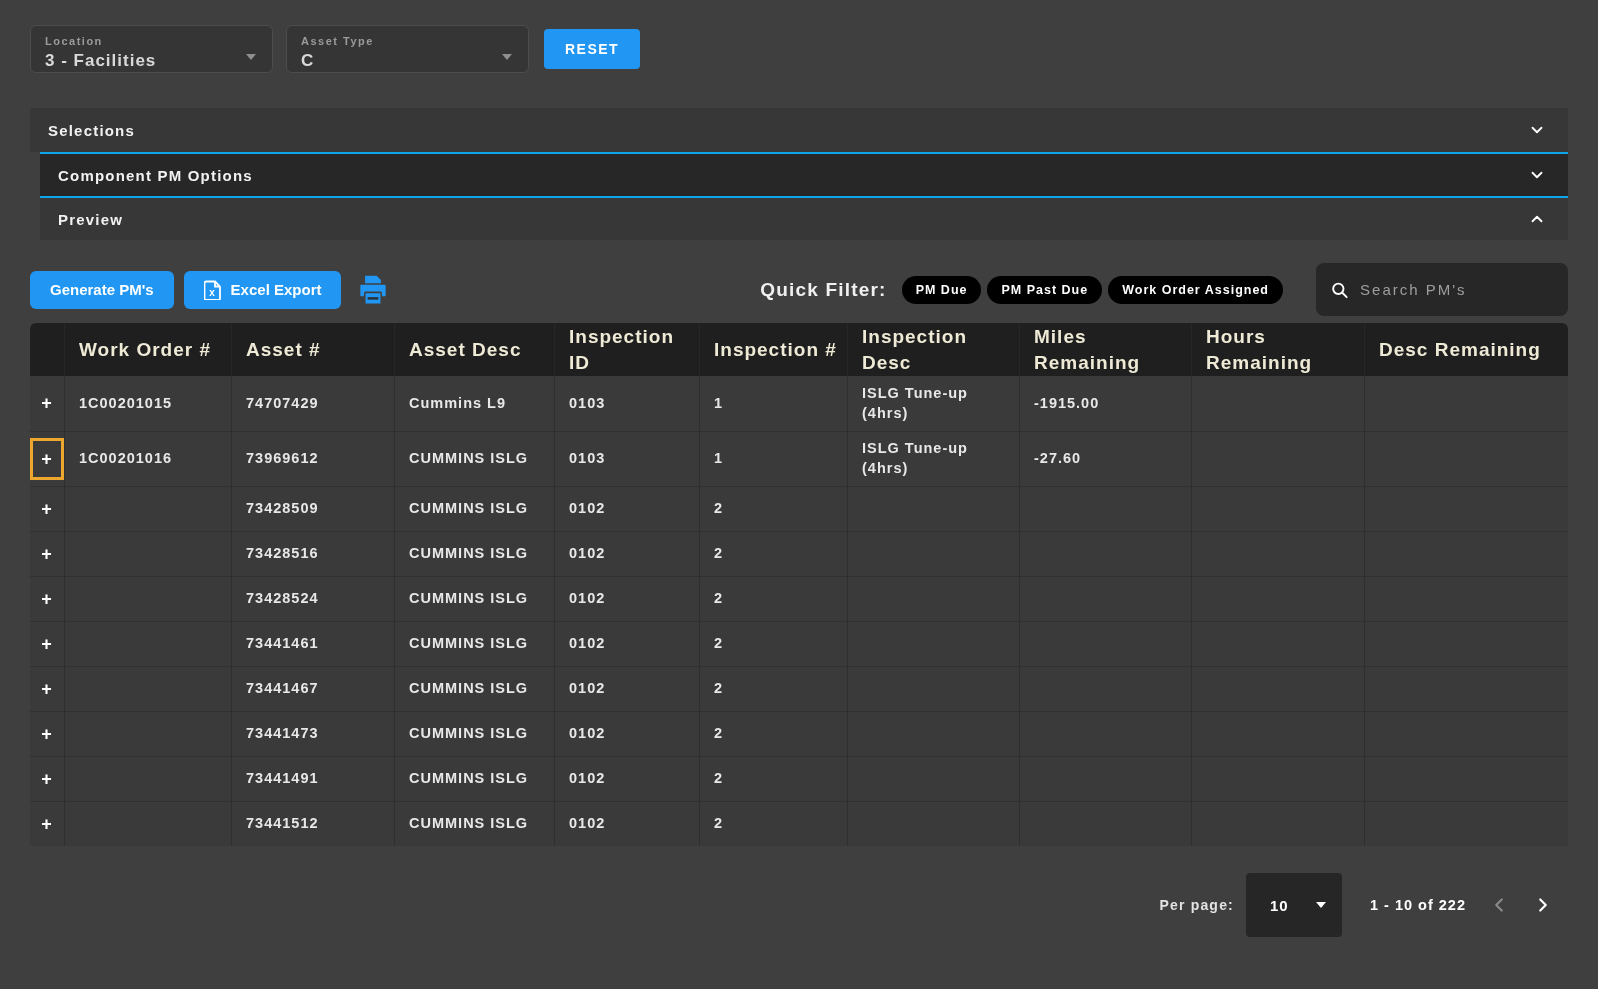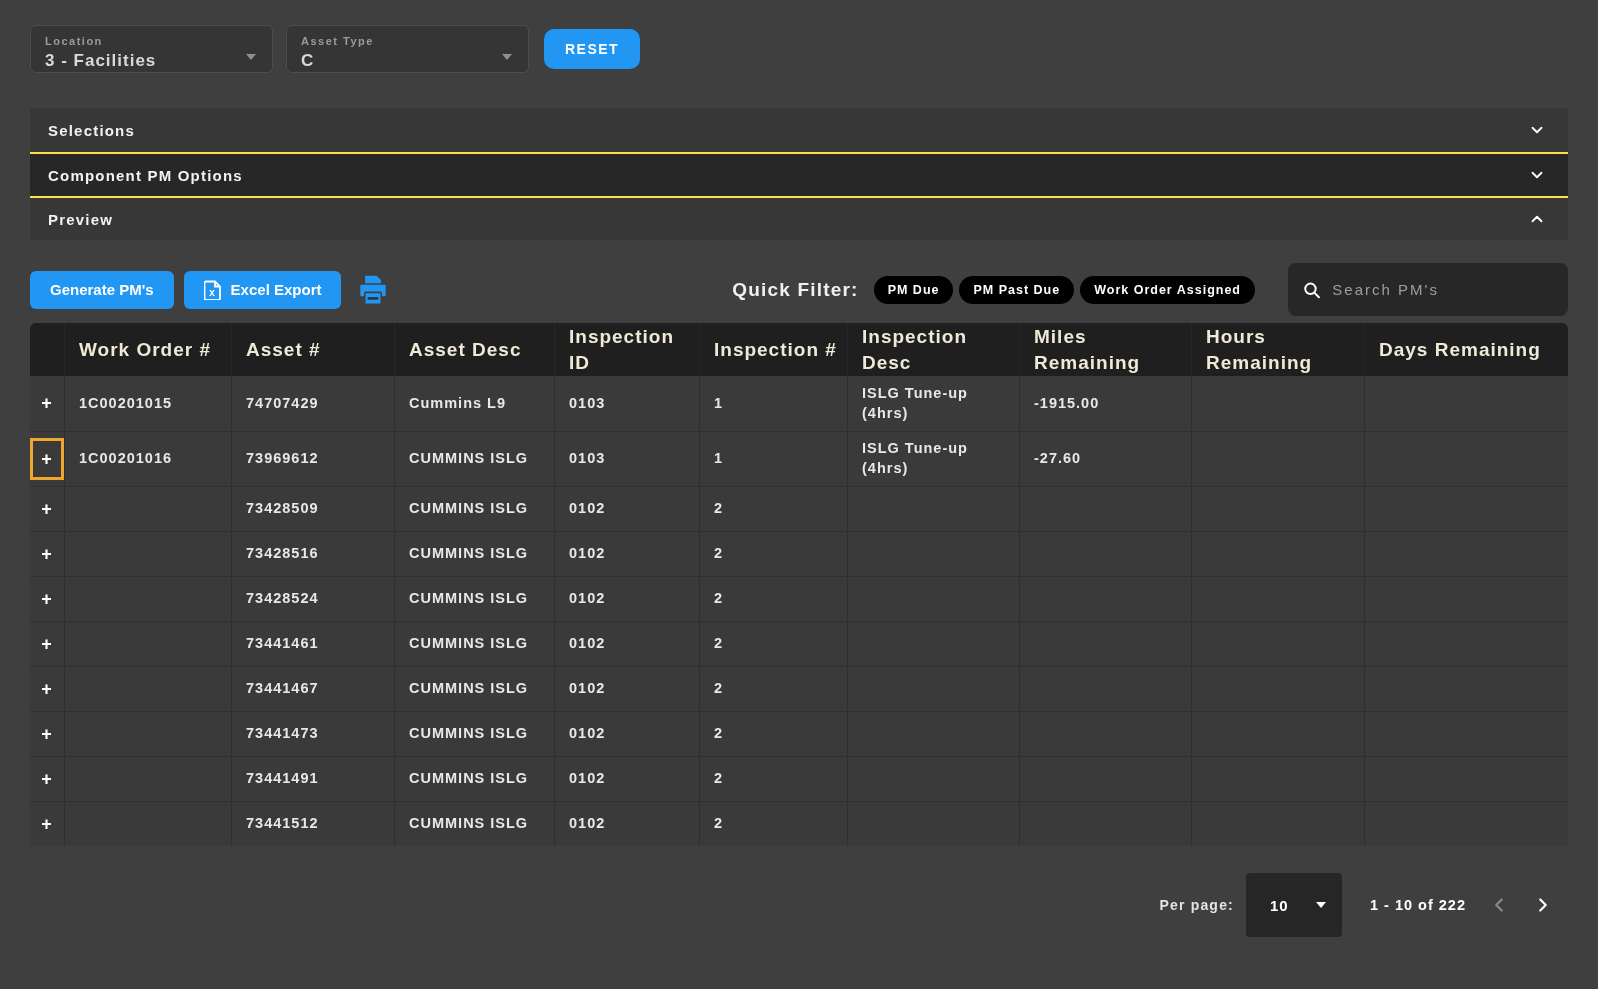--- a/index.html
+++ b/index.html
@@ -18,53 +18,53 @@
     padding:9px 14px; cursor:pointer;
   }
   .select-label { font-size:11px; letter-spacing:1.5px; color:#9B9B9B; font-weight:700; }
   .select-value { font-size:17px; letter-spacing:1px; color:#D9D9D9; font-weight:700; margin-top:4px; }
   .select-caret {
     position:absolute; right:16px; top:28px;
     width:0; height:0; border-left:5px solid transparent; border-right:5px solid transparent;
     border-top:6px solid #8F8F8F;
   }
   .reset-btn {
-    margin-left:2px; background:#2196F3; color:#fff; border:none; border-radius:10px;
+    margin-left:2px; background:#2196F3; color:#fff; border:none; border-radius:4px;
     font-family:inherit; font-size:14px; font-weight:700; letter-spacing:1.5px;
     padding:12px 21px; cursor:pointer;
   }
   
   .accordion { margin:35px 30px 0; }
   .acc-bar {
     height:44px; background:#373737; display:flex; align-items:center;
     justify-content:space-between; padding:0 22px 0 18px; cursor:pointer;
   }
   .acc-bar.dark { background:#272727; }
-  .acc-bar + .acc-bar { border-top:2px solid #fde047; }
+  .acc-bar + .acc-bar { border-top:2px solid #0ea5e9;margin-left:10px; }
   .acc-label { font-size:15px; font-weight:700; letter-spacing:1.2px; color:#F2F2F2; }
   .chev { width:18px; height:18px; }
   .chev.up { transform:rotate(180deg); }
   
   .toolbar { margin:23px 30px 0; display:flex; align-items:center; height:53px; }
   .blue-btn {
     background:#2196F3; color:#fff; border:none; border-radius:6px;
     font-family:inherit; font-size:15px; font-weight:700;
     height:38px; padding:0 20px; cursor:pointer; display:flex; align-items:center; gap:9px;
   }
   .blue-btn + .blue-btn { margin-left:10px; }
   .print-btn { background:none; border:none; cursor:pointer; margin-left:13px; display:flex; align-items:center; }
   .spacer { flex:1; }
   .qf-label { font-size:19px; font-weight:700; letter-spacing:1.2px; color:#F0F0F0; margin-right:9px; }
   .chip {
     background:#000000; color:#FFFFFF; border:none; border-radius:14px;
     font-family:inherit; font-size:12.5px; font-weight:700; letter-spacing:1px;
     padding:7px 14px; margin-left:6px; cursor:pointer; white-space:nowrap;
   }
   .search-box {
-    margin-left:33px; width:280px; height:53px; background:#272727; border-radius:8px;
+    margin-left:33px; width:252px; height:53px; background:#272727; border-radius:8px;
     display:flex; align-items:center; padding:0 14px;
   }
   .search-box input {
     background:transparent; border:none; outline:none; color:#E0E0E0;
     font-family:inherit; font-size:15px; letter-spacing:2px; width:100%; margin-left:11px;
   }
   .search-box input::placeholder { color:#9E9E9E; }
   
   .pm-table { margin:7px 30px 0; }
   .t-row {
@@ -185,21 +185,21 @@
     <div class="t-cell expander-cell"></div>
 
   <div class="t-cell">Work Order #</div>
       <div class="t-cell">Asset #</div>
       <div class="t-cell">Asset Desc</div>
       <div class="t-cell">Inspection ID</div>
       <div class="t-cell">Inspection #</div>
       <div class="t-cell">Inspection Desc</div>
       <div class="t-cell">Miles Remaining</div>
       <div class="t-cell">Hours Remaining</div>
-      <div class="t-cell">Days Remaining</div>
+      <div class="t-cell">Desc Remaining</div>
     </div>
   <div class="t-body">
 
   <div class="t-row tall">
         <div class="t-cell expander-cell">
           <span class="expander">+</span>
         </div>
         <div class="t-cell">1C00201015</div>
         <div class="t-cell">74707429</div>
         <div class="t-cell">Cummins L9</div>

